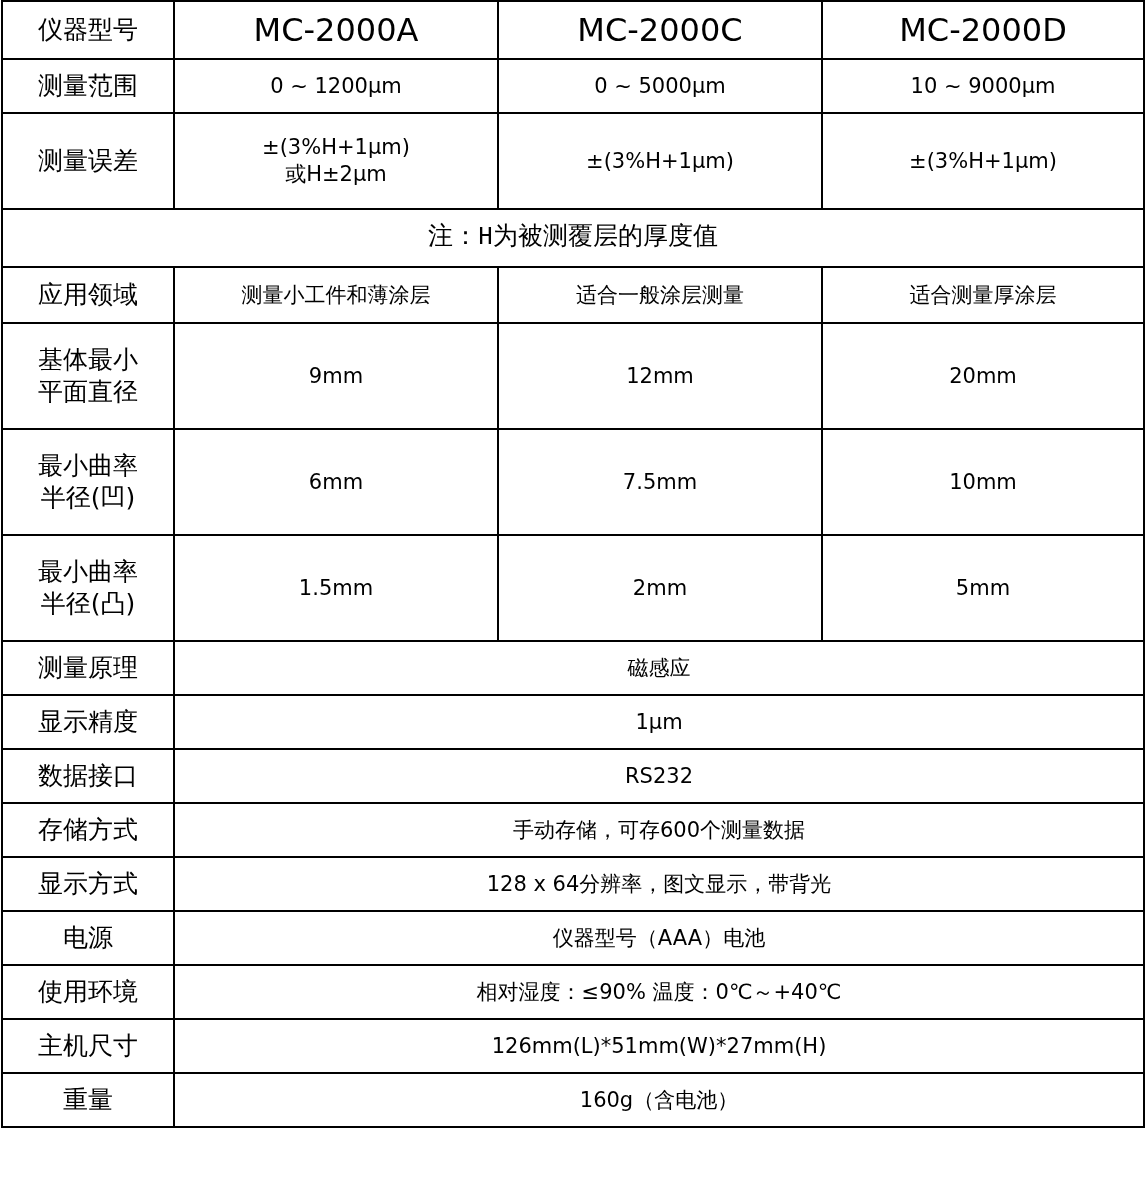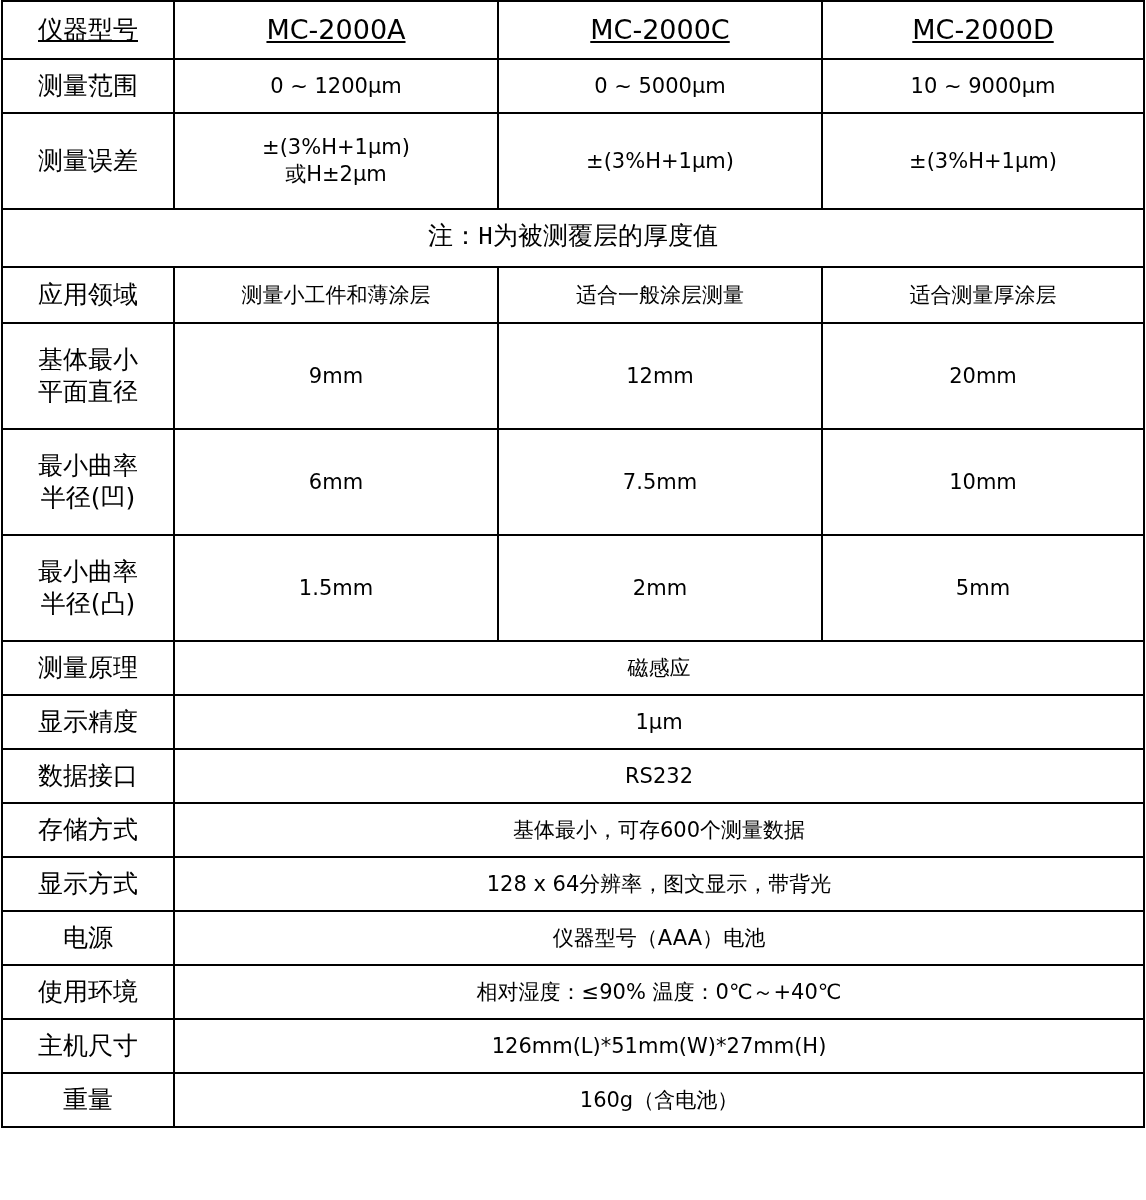--- a/index.html
+++ b/index.html
@@ -32,27 +32,27 @@
   .col-label { width: 172px; }
   .col-a { width: 324px; }
   .col-c { width: 324px; }
   .col-d { width: 322px; }
 
   td.label {
     font-size: 25px;
     letter-spacing: 0px;
   }
   td.header {
-    font-size: 27px;
+    font-size: 32px;
   }
   td.note {
     font-size: 25px;
     font-family: Liberation Mono, monospace;
   }
-  .r-model td { height: 48px; text-decoration: underline; }
+  .r-model td { height: 48px; }
   .r-range td { height: 44px; text-align: center; }
   .r-err td { height: 86px; }
   .r-note td { height: 48px; }
   .r-cal td { height: 90px; }
   .r-app td { height: 46px; }
   .r-dia td { height: 96px; }
   .r-cur1 td { height: 96px; }
   .r-cur2 td { height: 96px; }
   .r-single td { height: 44px; margin-left: 19px; }
   .two-line { display: block; }
@@ -132,21 +132,21 @@
       <tr class="r-single">
         <td class="label"><span>显示精度</span></td>
         <td colspan="3"><span>1μm</span></td>
       </tr>
       <tr class="r-single">
         <td class="label"><span>数据接口</span></td>
         <td colspan="3"><span>RS232</span></td>
       </tr>
       <tr class="r-single">
         <td class="label"><span>存储方式</span></td>
-        <td colspan="3"><span>基体最小，可存600个测量数据</span></td>
+        <td colspan="3"><span>手动存储，可存600个测量数据</span></td>
       </tr>
       <tr class="r-single">
         <td class="label"><span>显示方式</span></td>
         <td colspan="3"><span>128 x 64分辨率，图文显示，带背光</span></td>
       </tr>
       <tr class="r-single">
         <td class="label"><span>电源</span></td>
         <td colspan="3"><span>仪器型号（AAA）电池</span></td>
       </tr>
       <tr class="r-single">

